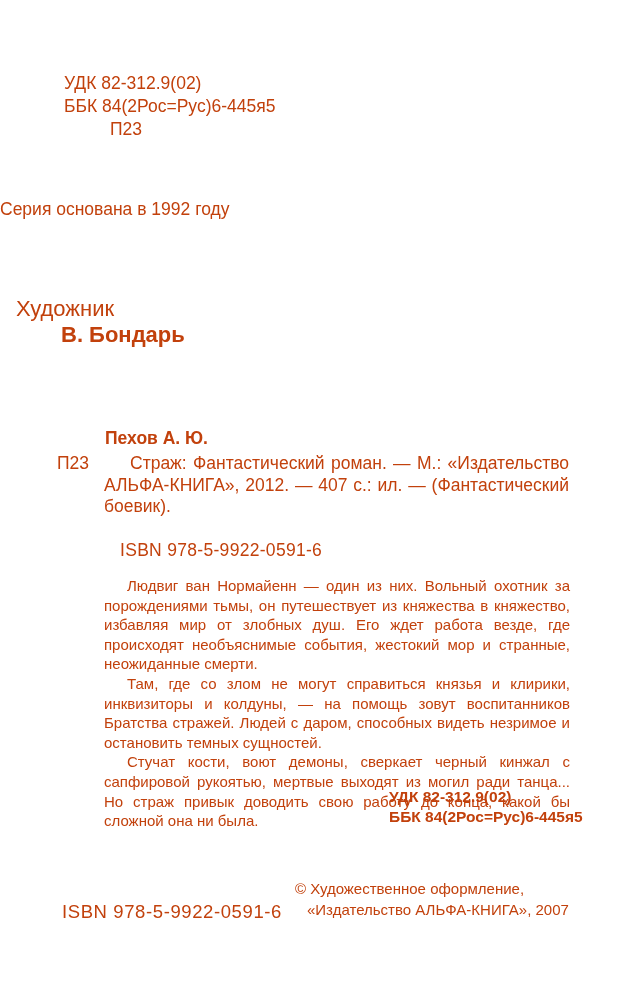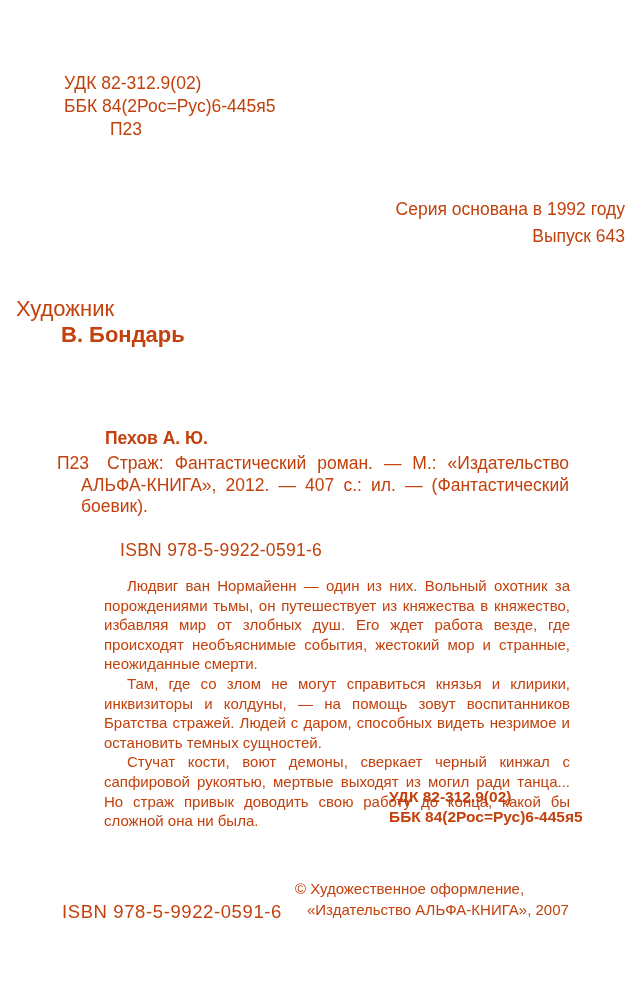--- a/index.html
+++ b/index.html
@@ -26,21 +26,21 @@
     white-space: nowrap;
   }
   .top-codes .code-p23 {
     padding-left: 46px;
   }
 
   .series-block {
     left: 0;
     top: 196px;
     width: 100%;
-    text-align: right;
+    text-align: left;
     font-size: 17.5px;
     line-height: 27px;
   }
 
   .artist-block {
     left: 16px;
     top: 296px;
     width: 100%;
     font-size: 22px;
     line-height: 26px;
@@ -60,21 +60,21 @@
     width: 512px;
     font-size: 17.5px;
     line-height: 21.5px;
   }
   .biblio .biblio-code {
     position: absolute;
     left: 0;
     top: 0;
   }
   .biblio .biblio-text {
-    margin-left: 24px;
+    margin-left: 47px;
     text-indent: 26px;
     text-align: justify;
   }
 
   .isbn-mid {
     left: 120px;
     top: 540px;
     font-size: 17.5px;
     letter-spacing: 0.3px;
   }
@@ -125,21 +125,20 @@
 <div class="page">
 
   <div class="abs top-codes">
     <div>УДК 82-312.9(02)</div>
     <div>ББК 84(2Рос=Рус)6-445я5</div>
     <div class="code-p23">П23</div>
   </div>
 
   <div class="abs series-block">
     <div>Серия основана в 1992 году</div>
-    <div>Выпуск 643</div>
   </div>
 
   <div class="abs artist-block">
     <div>Художник</div>
     <div class="artist-name">В. Бондарь</div>
   </div>
 
   <div class="abs author-line">Пехов А. Ю.</div>
 
   <div class="abs biblio">

